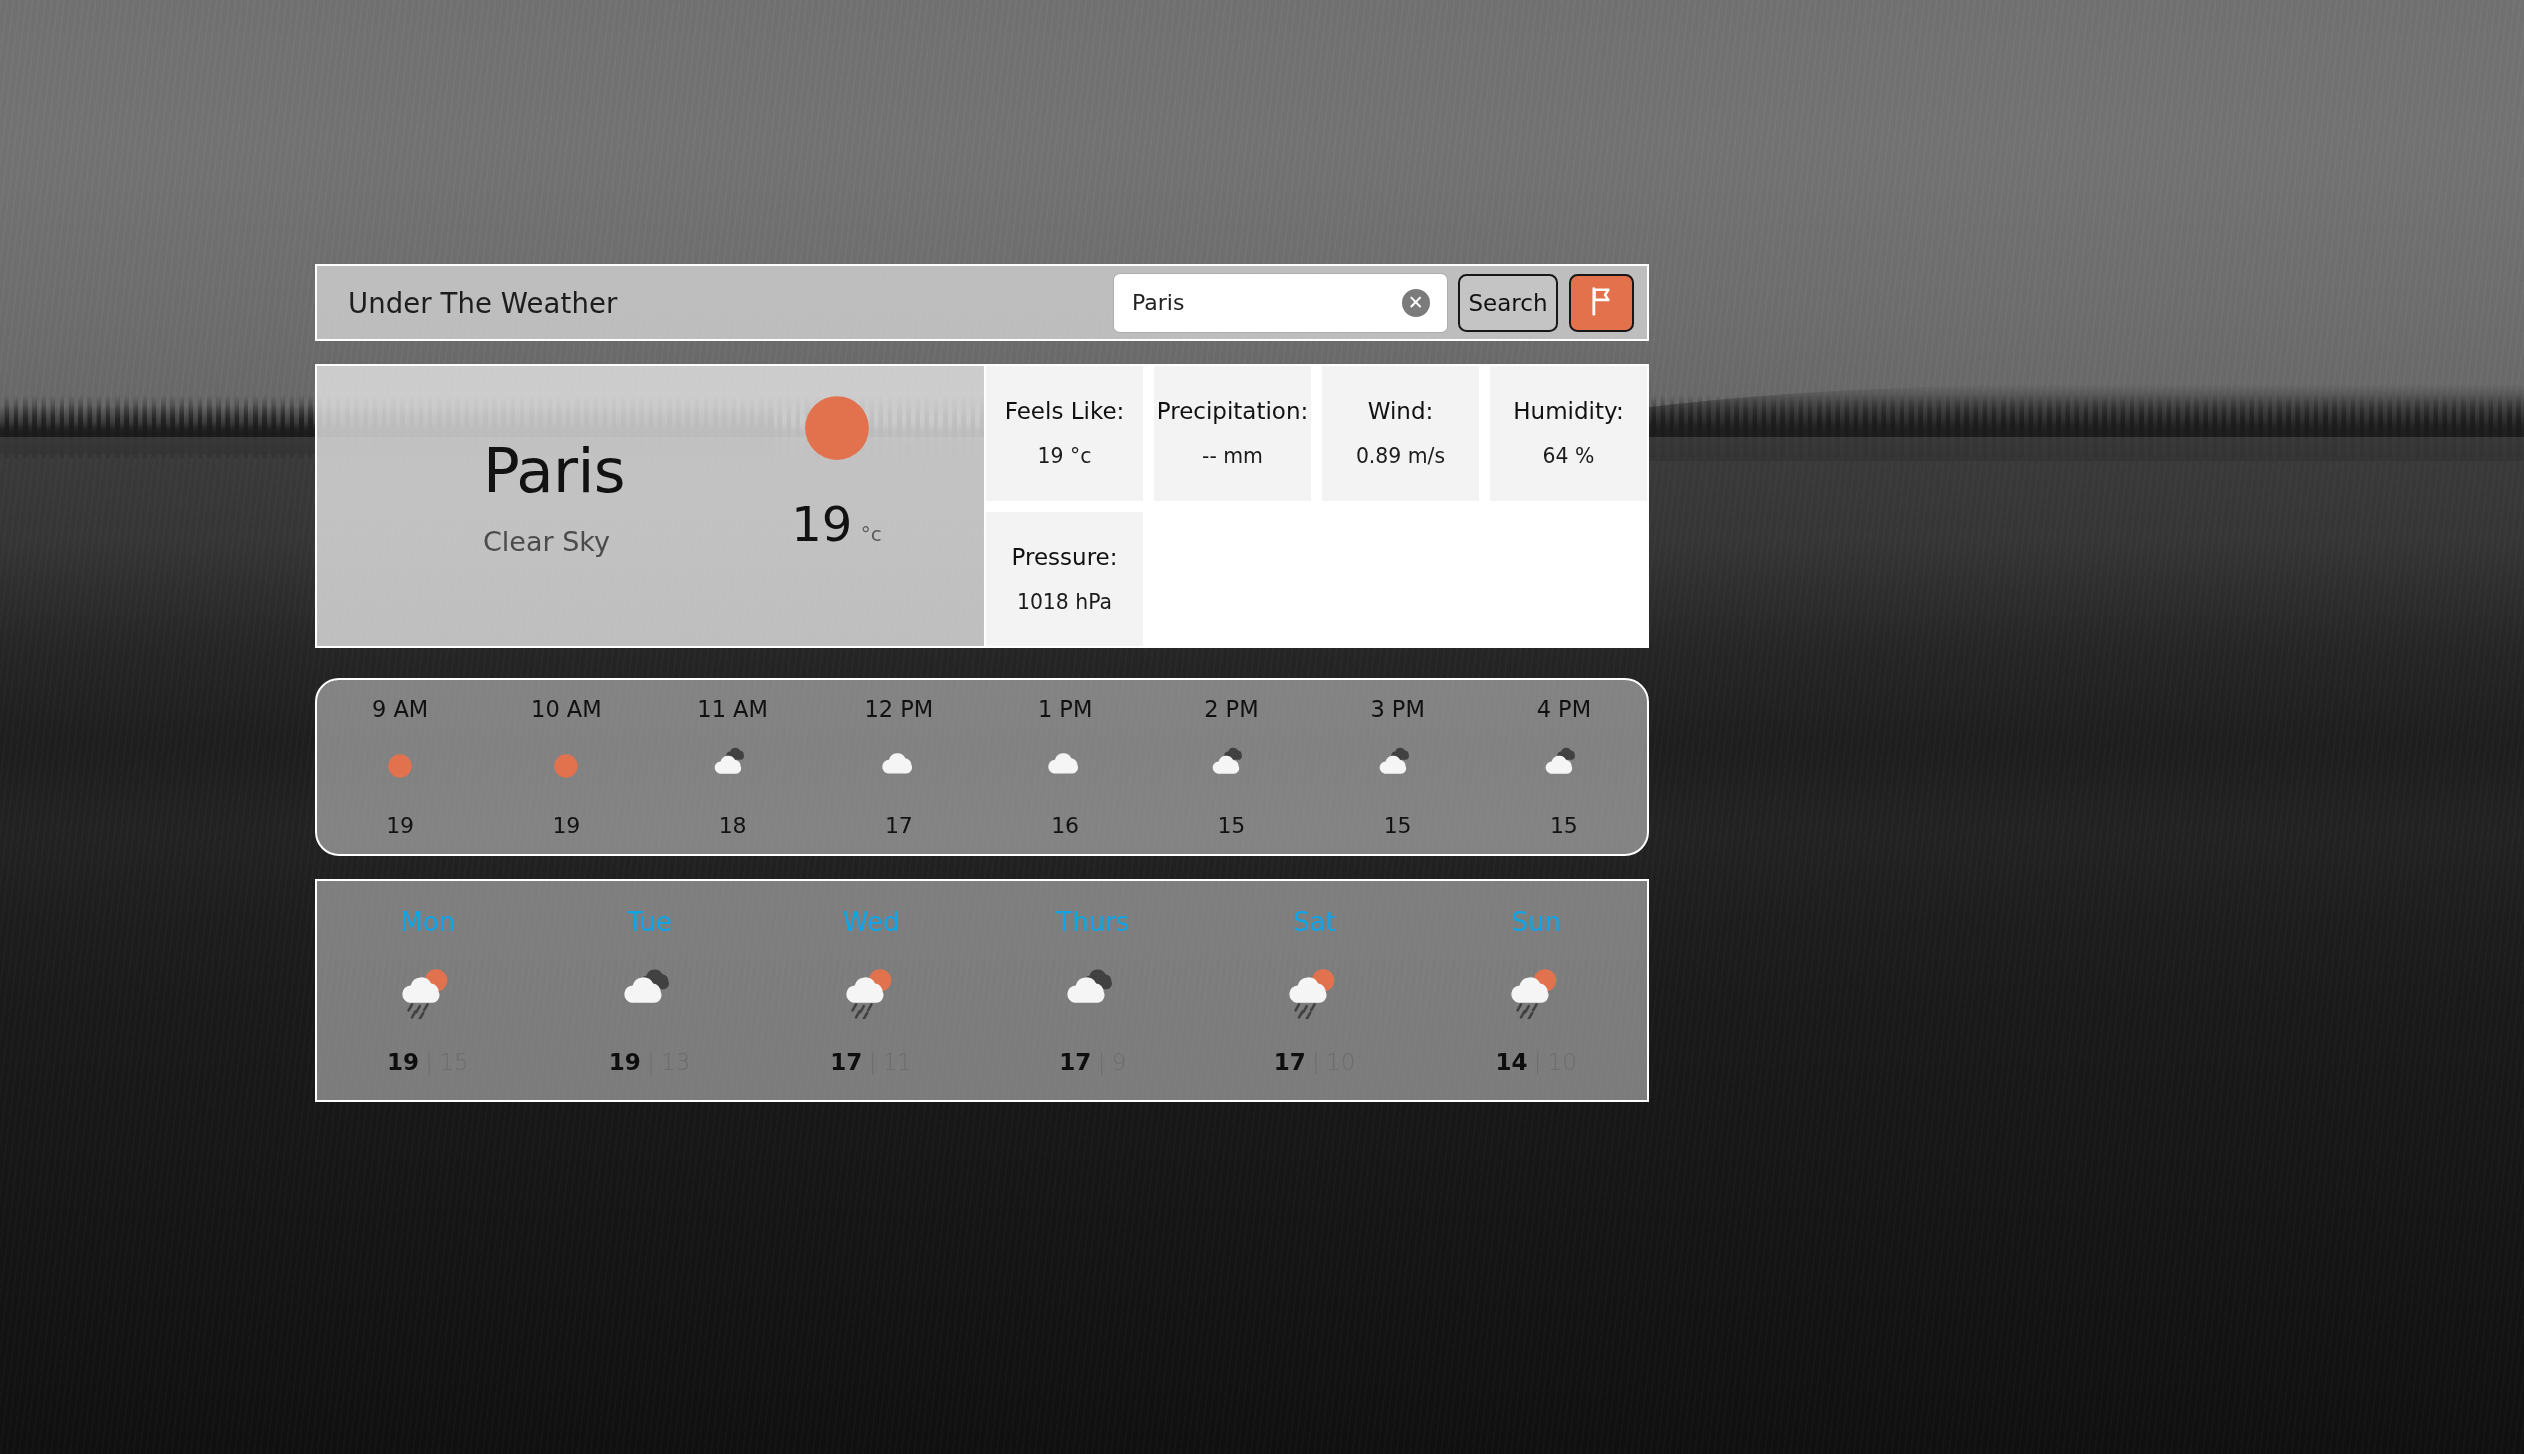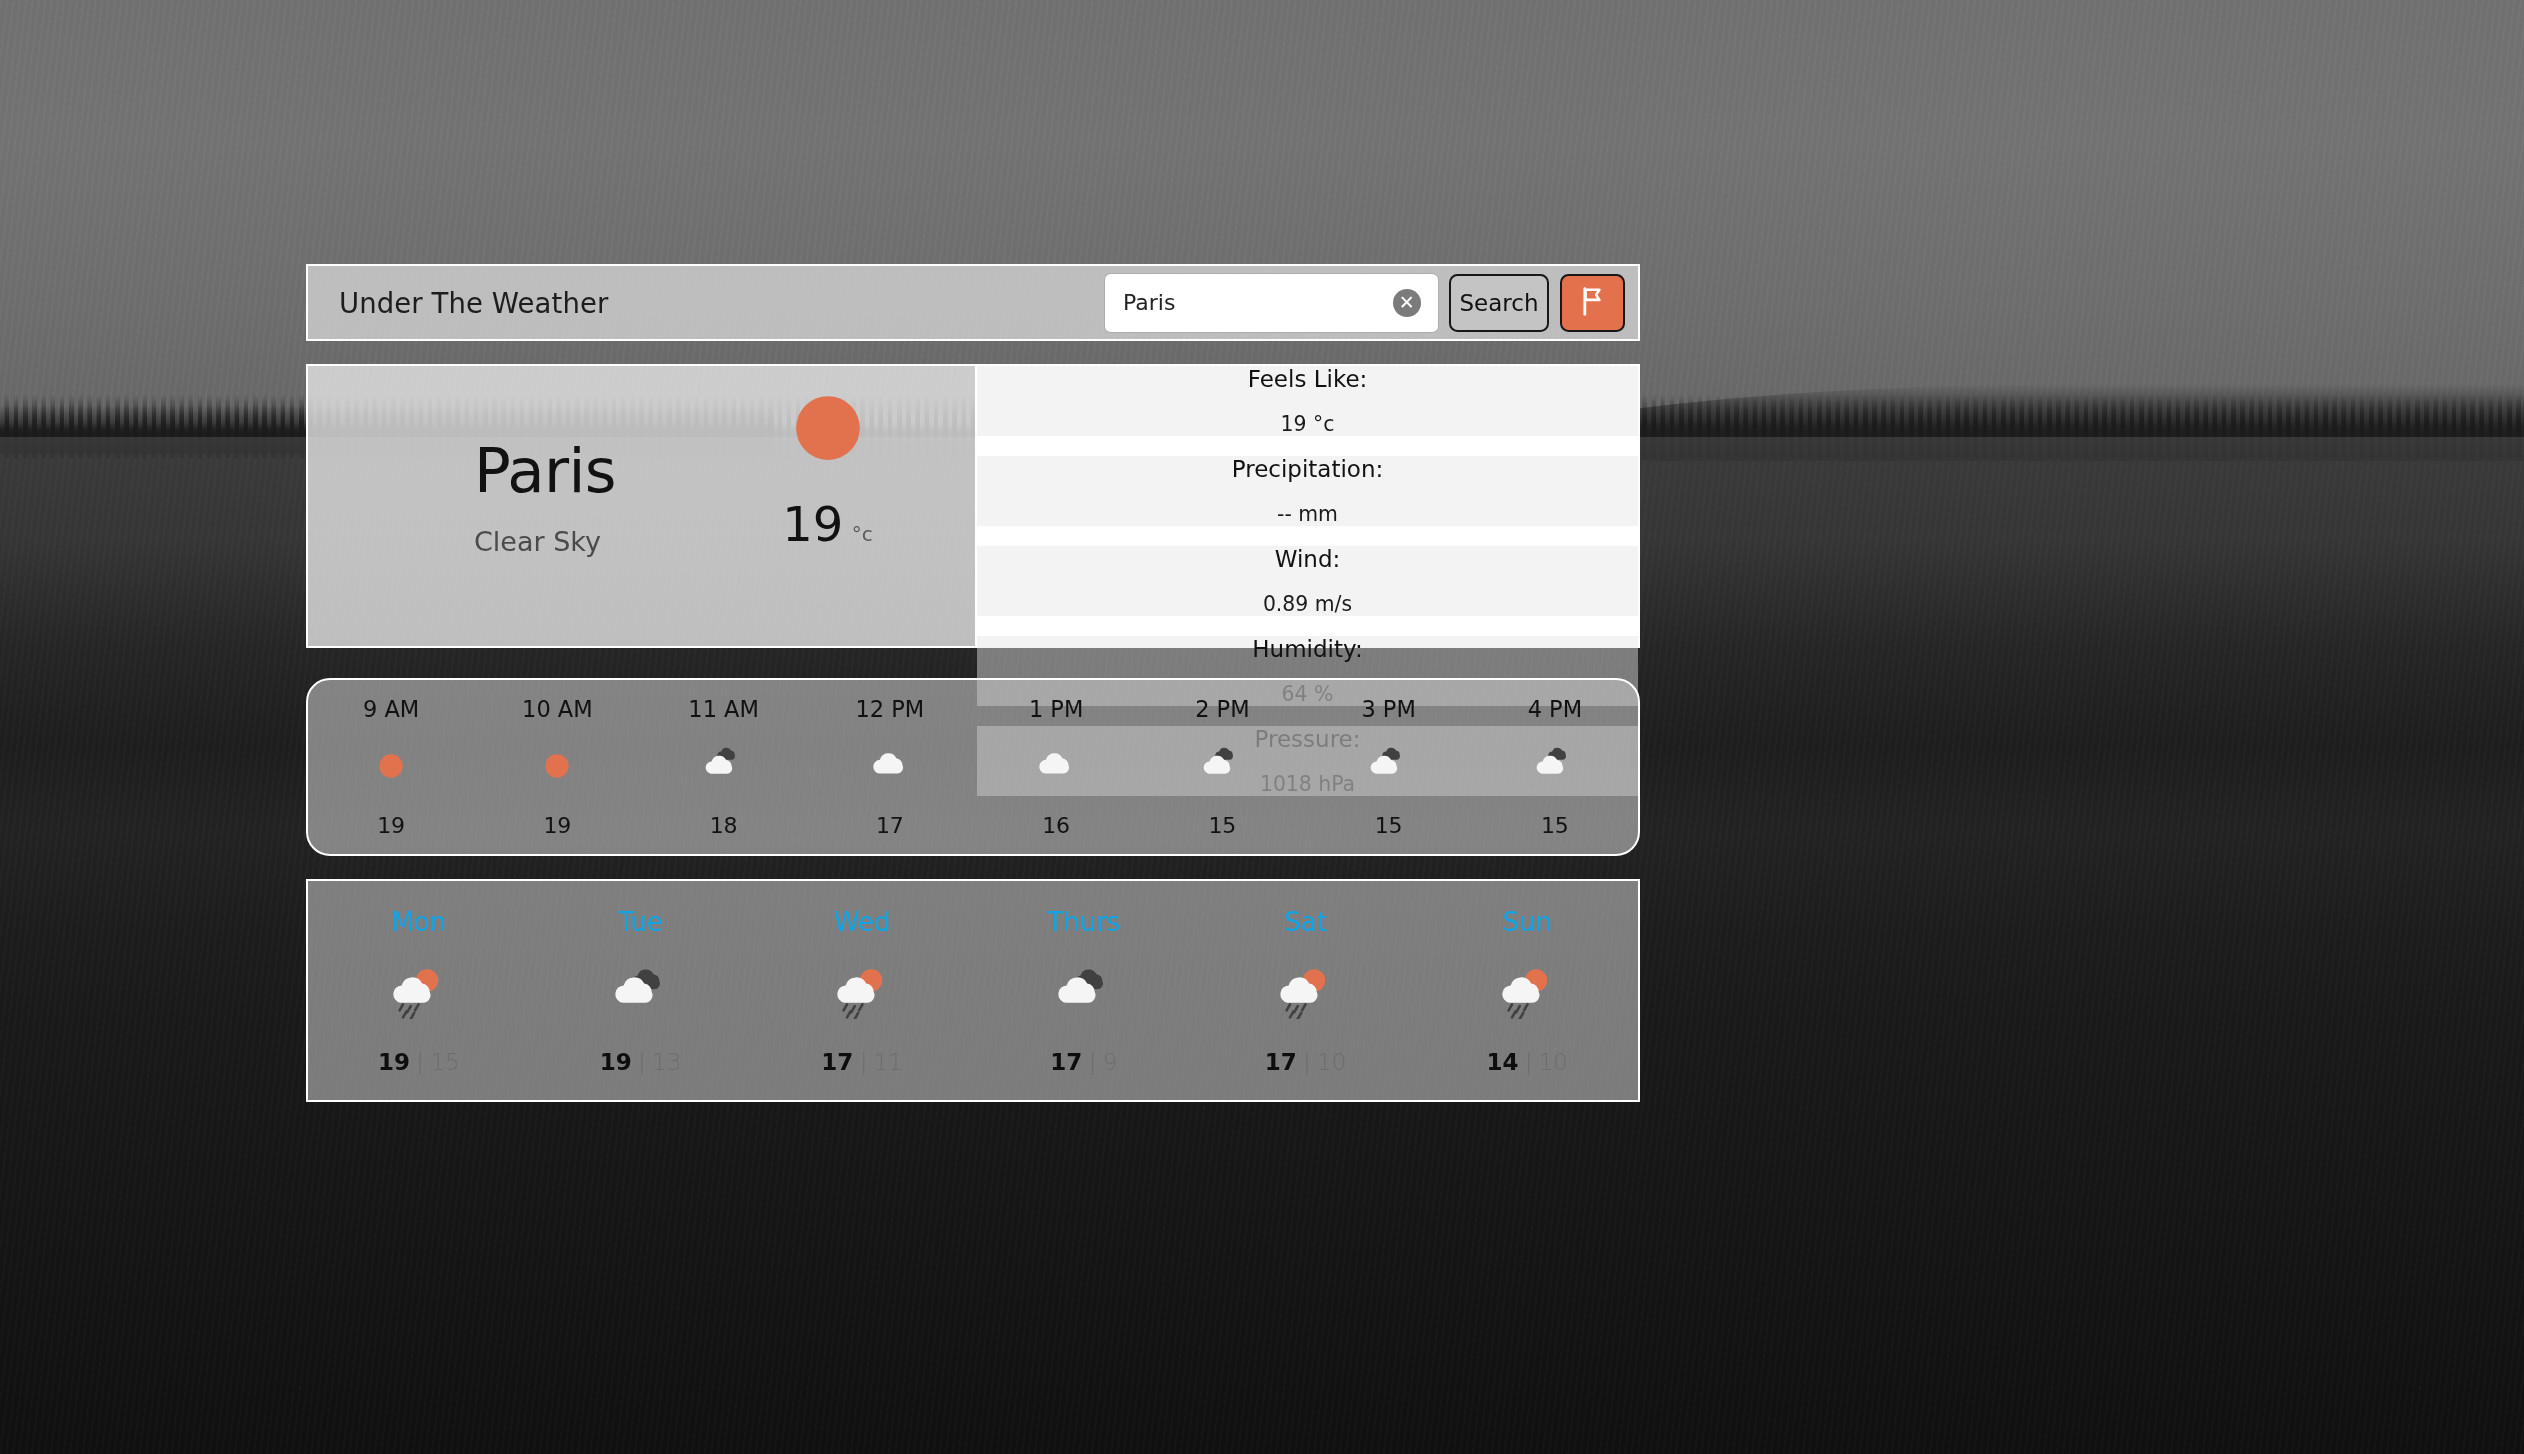--- a/index.html
+++ b/index.html
@@ -95,21 +95,21 @@
       rgba(120,120,120,0.30) 0%,
       rgba(95,95,95,0.16) 30%,
       rgba(60,60,60,0.05) 70%,
       rgba(0,0,0,0) 100%);
   }
 
   
   #app {
     position: absolute;
     z-index: 5;
-    left: 306px;
+    left: 315px;
     top: 264px;
     width: 1334px;
   }
 
   
   .card {
     border: 2.8px solid #ffffff;
     background: rgba(222, 222, 222, 0.62);
     position: relative;
   }
@@ -257,23 +257,23 @@
     line-height: 1;
   }
   #current-unit {
     font-size: 20px;
     color: #5a5a5a;
   }
 
   #stats-grid {
     flex: 1;
     display: grid;
-    grid-template-columns: repeat(1, 1fr);
+    grid-template-columns: repeat(4, 1fr);
     grid-template-rows: repeat(2, 1fr);
-    gap: 20px;
+    gap: 11px;
     background: #ffffff;
   }
   .stat-cell {
     background: rgba(228,228,228,0.46);
     display: flex;
     flex-direction: column;
     align-items: center;
     justify-content: center;
     gap: 20px;
   }

